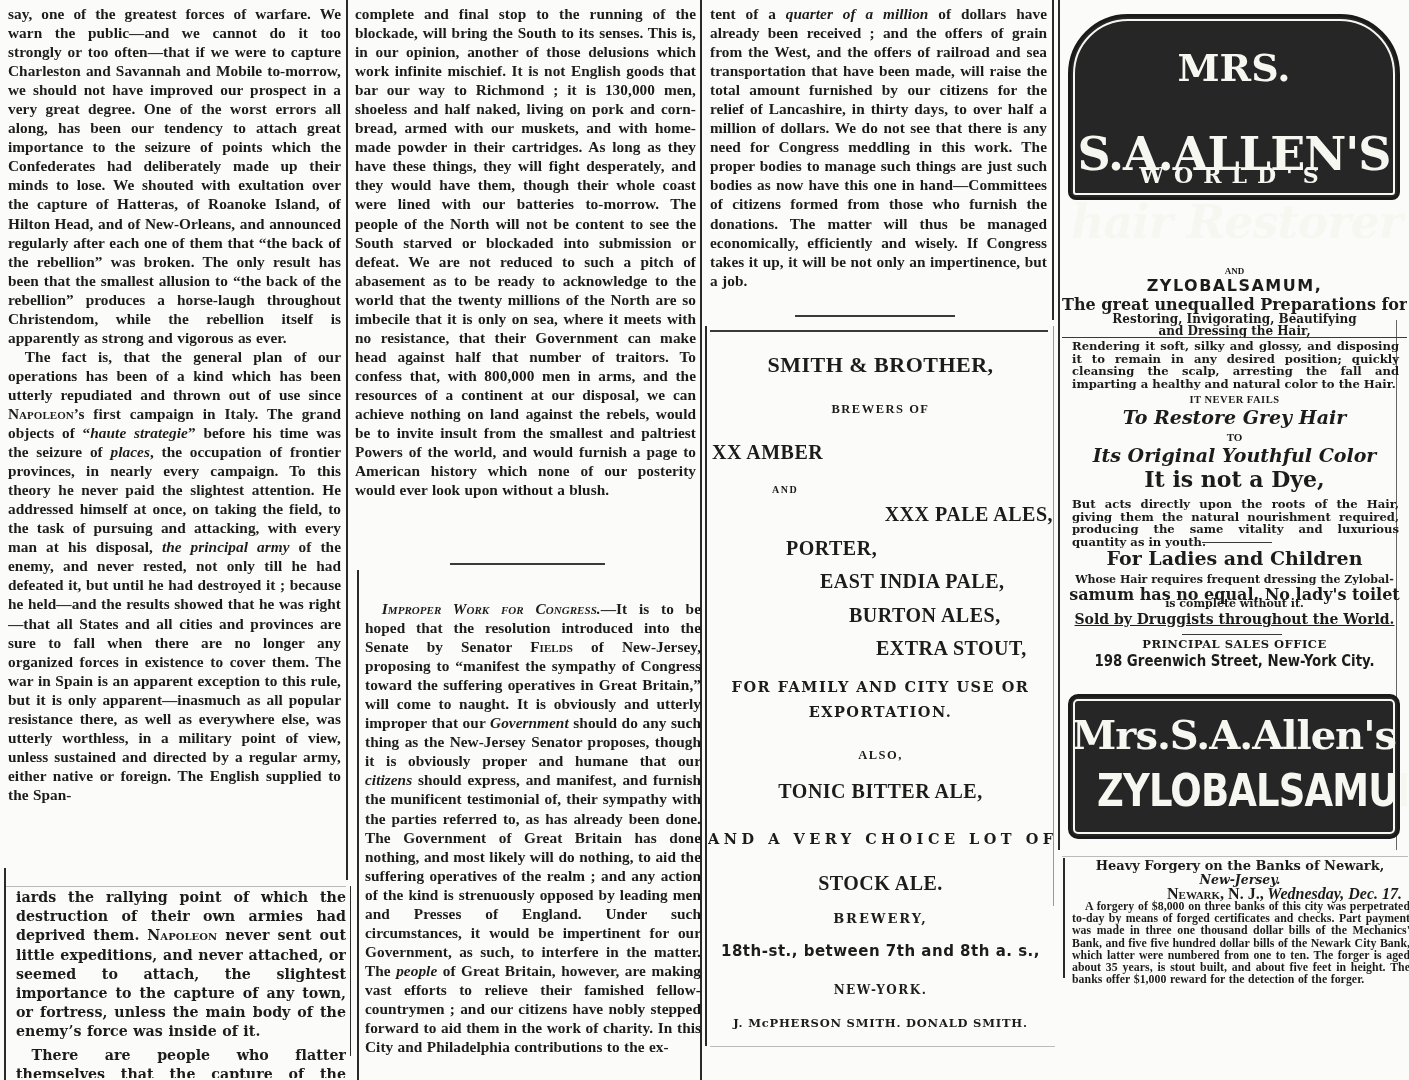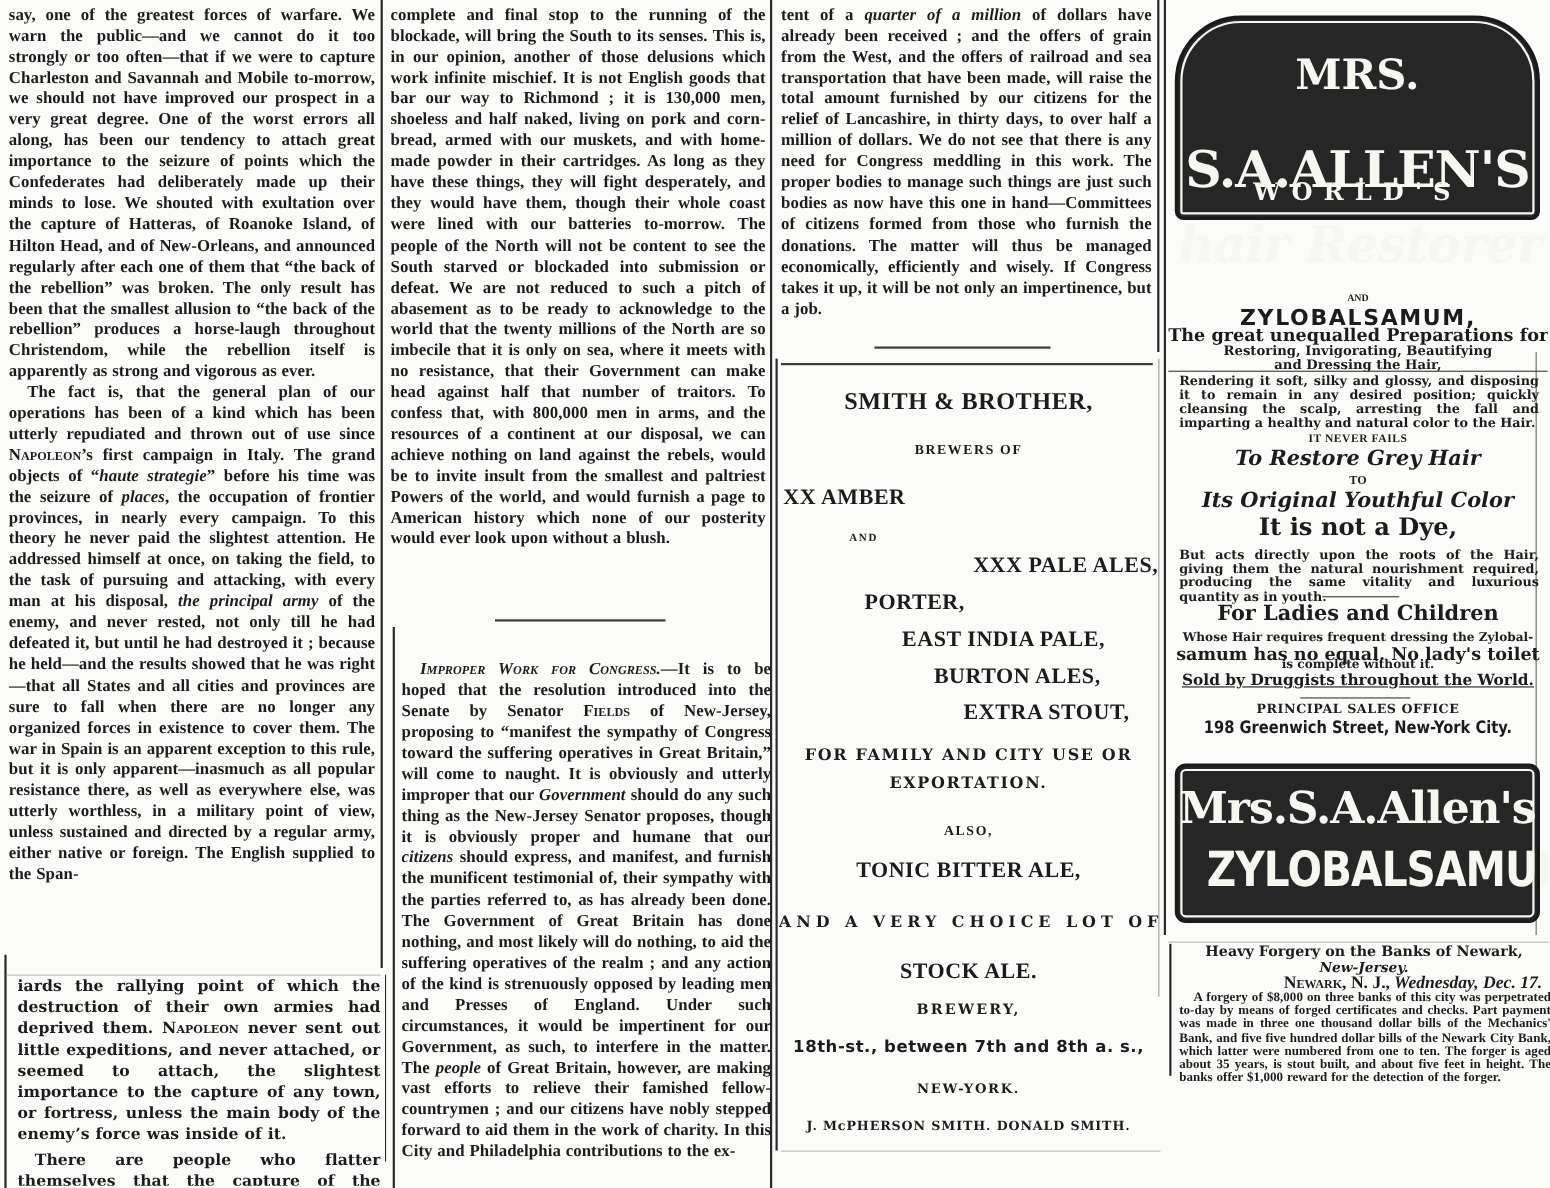--- a/index.html
+++ b/index.html
@@ -135,21 +135,21 @@
 <div class="vrule" style="left:1396px;top:320px;width:1px;height:530px;background:#666;"></div>
 
 <section class="col" id="allen">
   <div class="banner banner-top">
     <div class="bt" style="top:28px;font-size:38px;">MRS.</div>
     <div class="bt" style="top:82px;font-size:46px;letter-spacing:-1px;margin-top:28px;">S.A.ALLEN'S</div>
     <div class="bt" style="top:145px;font-size:22px;letter-spacing:10px;">WORLD'S</div>
     <div class="bt" style="top:178px;font-size:46px;font-family:'DejaVu Serif',serif;font-style:italic;letter-spacing:-1px;">hair Restorer</div>
   </div>
   <div class="allen-line" style="top:262px;font-size:9px;font-weight:700;">AND</div>
-  <div class="allen-line" style="top:272px;font-size:20px;font-weight:700;letter-spacing:1.5px;font-family:'DejaVu Sans',sans-serif;">ZYLOBALSAMUM,</div>
+  <div class="allen-line" style="top:272px;font-size:16px;font-weight:700;letter-spacing:1.5px;font-family:'DejaVu Sans',sans-serif;">ZYLOBALSAMUM,</div>
   <div class="allen-line" style="top:291px;font-size:16px;font-weight:700;font-family:'DejaVu Serif',serif;">The great unequalled Preparations for</div>
   <div class="allen-line" style="top:308px;font-size:12px;font-weight:700;font-family:'DejaVu Serif',serif;">Restoring, Invigorating, Beautifying</div>
   <div class="allen-line" style="top:320px;font-size:12px;font-weight:700;font-family:'DejaVu Serif',serif;">and Dressing the Hair,</div>
   <div class="hrule" style="left:0;top:333px;width:345px;height:1px;"></div>
 
   <div class="allen-body" style="top:336px;">Rendering it soft, silky and glossy, and disposing it to remain in any desired position; quickly cleansing the scalp, arresting the fall and imparting a healthy and natural color to the Hair.</div>
   <div class="allen-line" style="top:390px;font-size:10.5px;font-weight:700;letter-spacing:0.5px;">IT NEVER FAILS</div>
   <div class="allen-line" style="top:402px;font-size:19px;font-weight:700;font-style:italic;font-family:'DejaVu Serif',serif;">To Restore Grey Hair</div>
   <div class="allen-line" style="top:427px;font-size:11px;font-weight:700;">TO</div>
   <div class="allen-line" style="top:440px;font-size:19px;font-weight:700;font-style:italic;font-family:'DejaVu Serif',serif;">Its Original Youthful Color</div>

